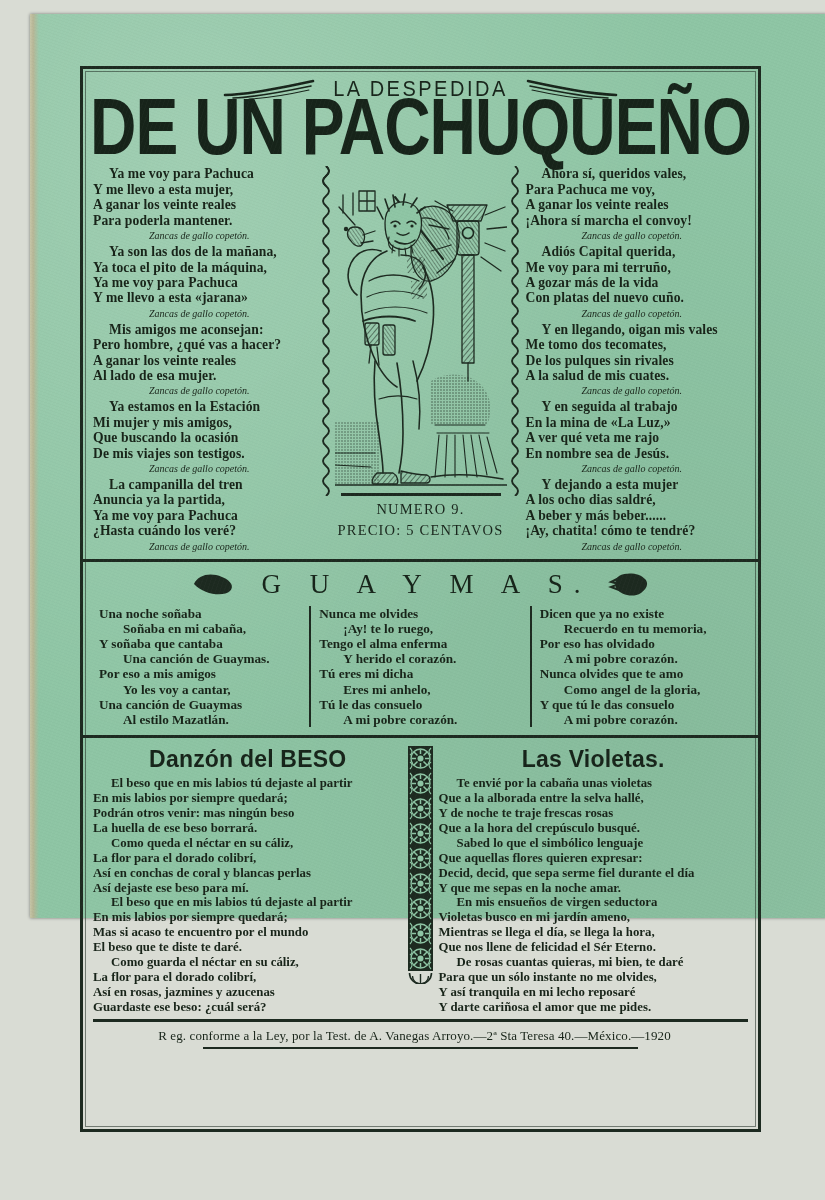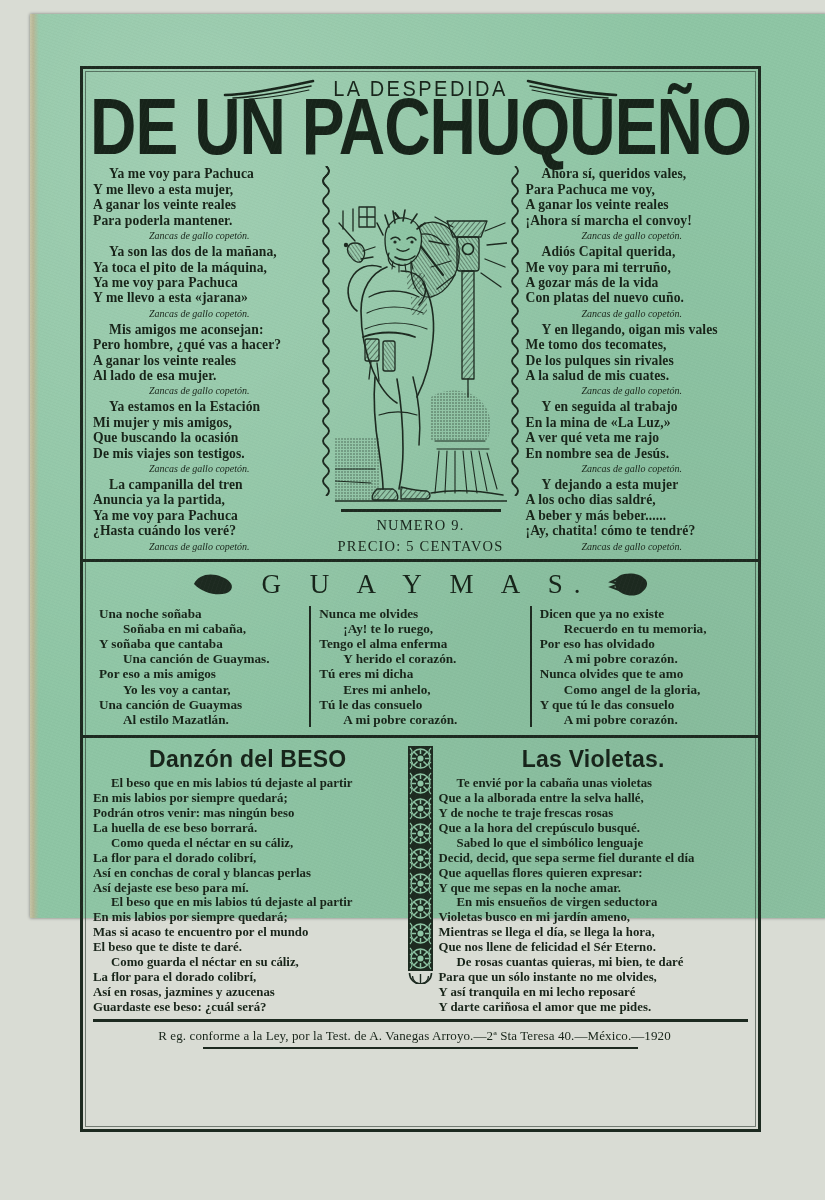--- a/index.html
+++ b/index.html
@@ -46,21 +46,21 @@
     font-family:"Liberation Sans",sans-serif;
     font-weight:700;
     font-size:63px;line-height:.96;
     letter-spacing:-1px;
     color:#17241a;
     transform:scaleY(1.25) scaleX(1.02);
     transform-origin:50% 60%;
     white-space:nowrap;
   }
   
-  #poem1{display:flex;align-items:flex-end;padding:8px 6px 4px 6px;}
+  #poem1{display:flex;align-items:center;padding:8px 6px 4px 6px;}
   .col-verse{width:236px;padding:0 4px;}
   .wavy{width:13px;flex:0 0 13px;align-self:stretch;}
   .center-cut{flex:1;text-align:center;padding:0 2px;}
   .cut-img{width:172px;height:302px;margin:2px auto 0;display:block;}
   .cut-rule{width:160px;height:3px;background:#1d2a20;margin:6px auto 5px;}
   .cut-num,.cut-price{
     font-family:"Liberation Serif",serif;font-size:14.5px;letter-spacing:1.2px;color:#19261c;
   }
   .cut-price{margin-top:4px;}
   
@@ -492,22 +492,22 @@
         </div>
 
       <div class="bcol">
         <div class="btitle">Las Violetas.</div>
         <div id="bright">
             <div class="b ind">Te envié por la cabaña unas violetas</div>
             <div class="b">Que a la alborada entre la selva hallé,</div>
             <div class="b">Y de noche te traje frescas rosas</div>
             <div class="b">Que a la hora del  crepúsculo busqué.</div>
             <div class="b ind">Sabed lo que el simbólico lenguaje</div>
+            <div class="b">Que aquellas flores quieren expresar:</div>
             <div class="b">Decid, decid, que sepa serme fiel durante el día</div>
-            <div class="b">Que aquellas flores quieren expresar:</div>
             <div class="b">Y que me sepas en la noche amar.</div>
             <div class="b ind">En mis ensueños de virgen seductora</div>
             <div class="b">Violetas busco en mi jardín ameno,</div>
             <div class="b">Mientras se llega el día, se llega la hora,</div>
             <div class="b">Que nos llene de felicidad el Sér Eterno.</div>
             <div class="b ind">De rosas cuantas quieras, mi bien, te daré</div>
             <div class="b">Para que un sólo instante no me olvides,</div>
             <div class="b">Y así tranquila en mi lecho reposaré</div>
             <div class="b">Y darte cariñosa el amor que me pides.</div>
           </div>

